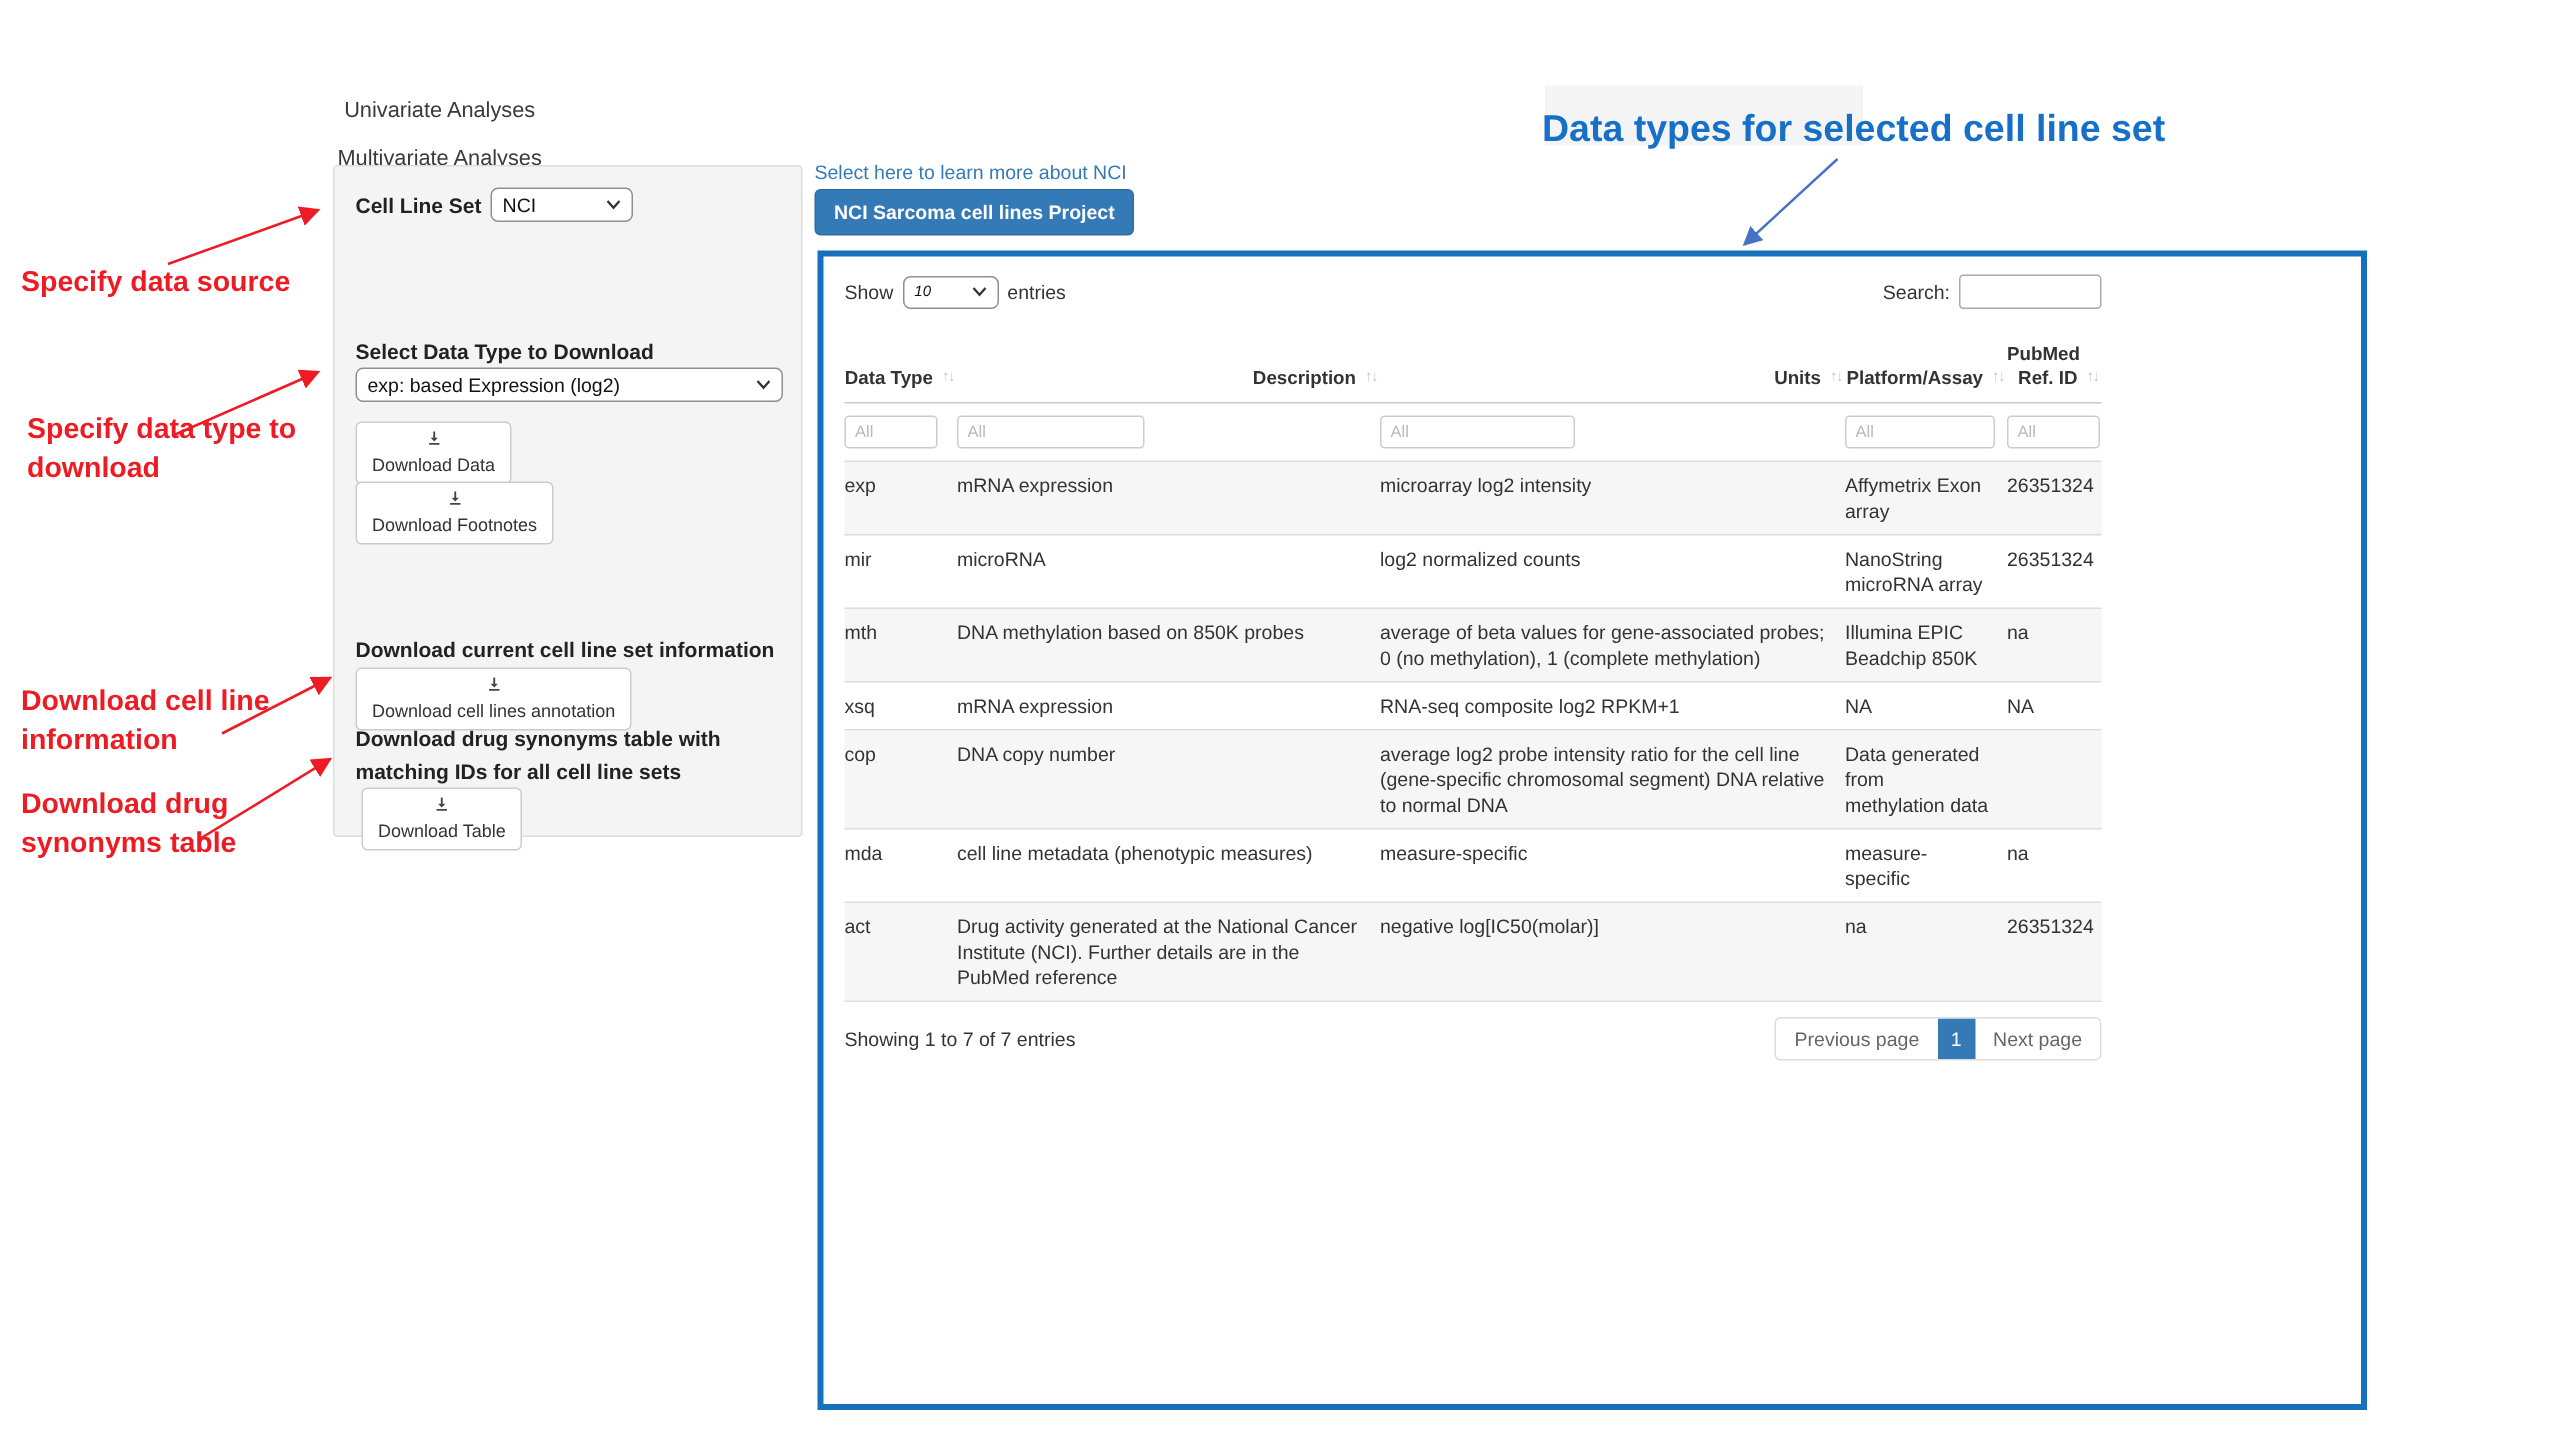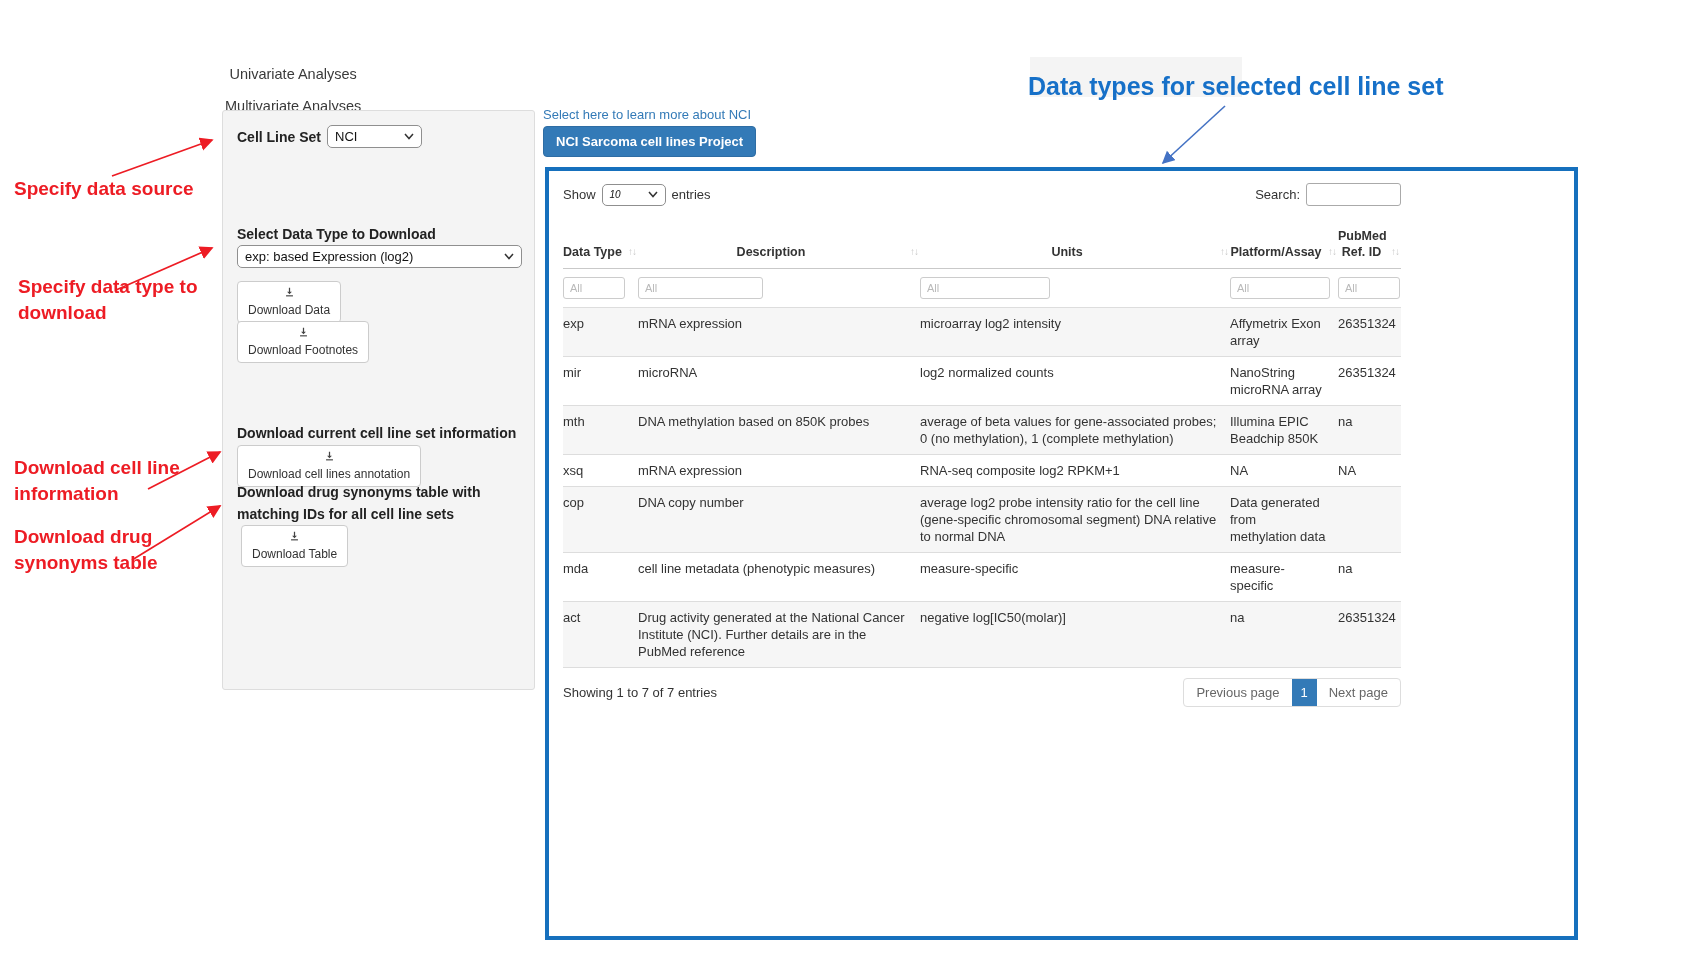--- a/index.html
+++ b/index.html
@@ -19,21 +19,21 @@
   .gray-strip { position:absolute; left:1030px; top:57px; width:212px; height:40px;
                 background:#f4f4f4; }
 
   
   .red-note { position:absolute; color:#ed1c24; font-weight:bold; font-size:19px;
               line-height:26px; z-index:40; }
   .blue-note { position:absolute; left:1028px; top:72px; width:470px; color:#1670c8;
                font-weight:bold; font-size:25px; z-index:40; }
 
   
-  .panel { position:absolute; left:222px; top:110px; width:313px; height:580px;
+  .panel { position:absolute; left:222px; top:110px; width:313px; height:448px;
            background:#f4f4f4; border:1px solid #ddd; border-radius:3px; }
   .panel .row1 { position:absolute; left:14px; top:14px; display:flex; align-items:center; gap:6px; }
   .blabel { font-weight:bold; font-size:14px; color:#222; }
   .fakeselect { background:#fff; border:1px solid #8f8f8f; border-radius:5px;
                 display:inline-flex; align-items:center; justify-content:space-between;
                 padding:2px 7px; font-size:13px; color:#111; height:23px; cursor:pointer; }
   .sel-cellline { width:95px; }
   .sel-datatype { position:absolute; left:14px; top:134px; width:285px; }
   .dtlabel { position:absolute; left:14px; top:115px; }
   .btn { background:#fff; border:1px solid #ccc; border-radius:4px; color:#333;
@@ -60,21 +60,21 @@
   .box-inner { position:absolute; left:14px; top:12px; width:838px; }
   .controls { display:flex; justify-content:space-between; align-items:center; font-size:13px; }
   .showgrp { display:flex; align-items:center; gap:6px; }
   .sel-show { width:64px; height:22px; font-size:10px;font-style:italic; }
   .searchgrp { display:flex; align-items:center; gap:6px; }
   .search-input { width:95px; height:23px; border:1px solid #aaa; border-radius:3px;
                   padding:2px 6px; font-size:12px; font-family:"Liberation Sans", sans-serif; }
 
   table.dt { width:838px; border-collapse:collapse; table-layout:fixed; margin-top:16px;
              font-size:13px; }
-  table.dt th { text-align:center; vertical-align:bottom; font-weight:bold; color:#333;
+  table.dt th { text-align:right; vertical-align:bottom; font-weight:bold; color:#333;
                 padding:6px 16px 8px 0; position:relative; font-size:12.5px; line-height:16px;
                 border-bottom:1px solid #c9c9c9; cursor:pointer; }
   th.nowrap { white-space:nowrap; }
   .sort { position:absolute; right:2px; bottom:8px; color:#c8c8c8; font-size:10px;
           letter-spacing:-1px; cursor:pointer; }
   tr.filters td { padding:8px 10px 8px 0; }
   .colfilter { height:22px; border:1px solid #ccc; border-radius:3px; padding:2px 6px;
                font-size:11px; color:#444; font-family:"Liberation Sans", sans-serif; width:100%; }
   .colfilter::placeholder { color:#b9b9b9; }
   tr.filters td.c1 .colfilter { width:62px; }

